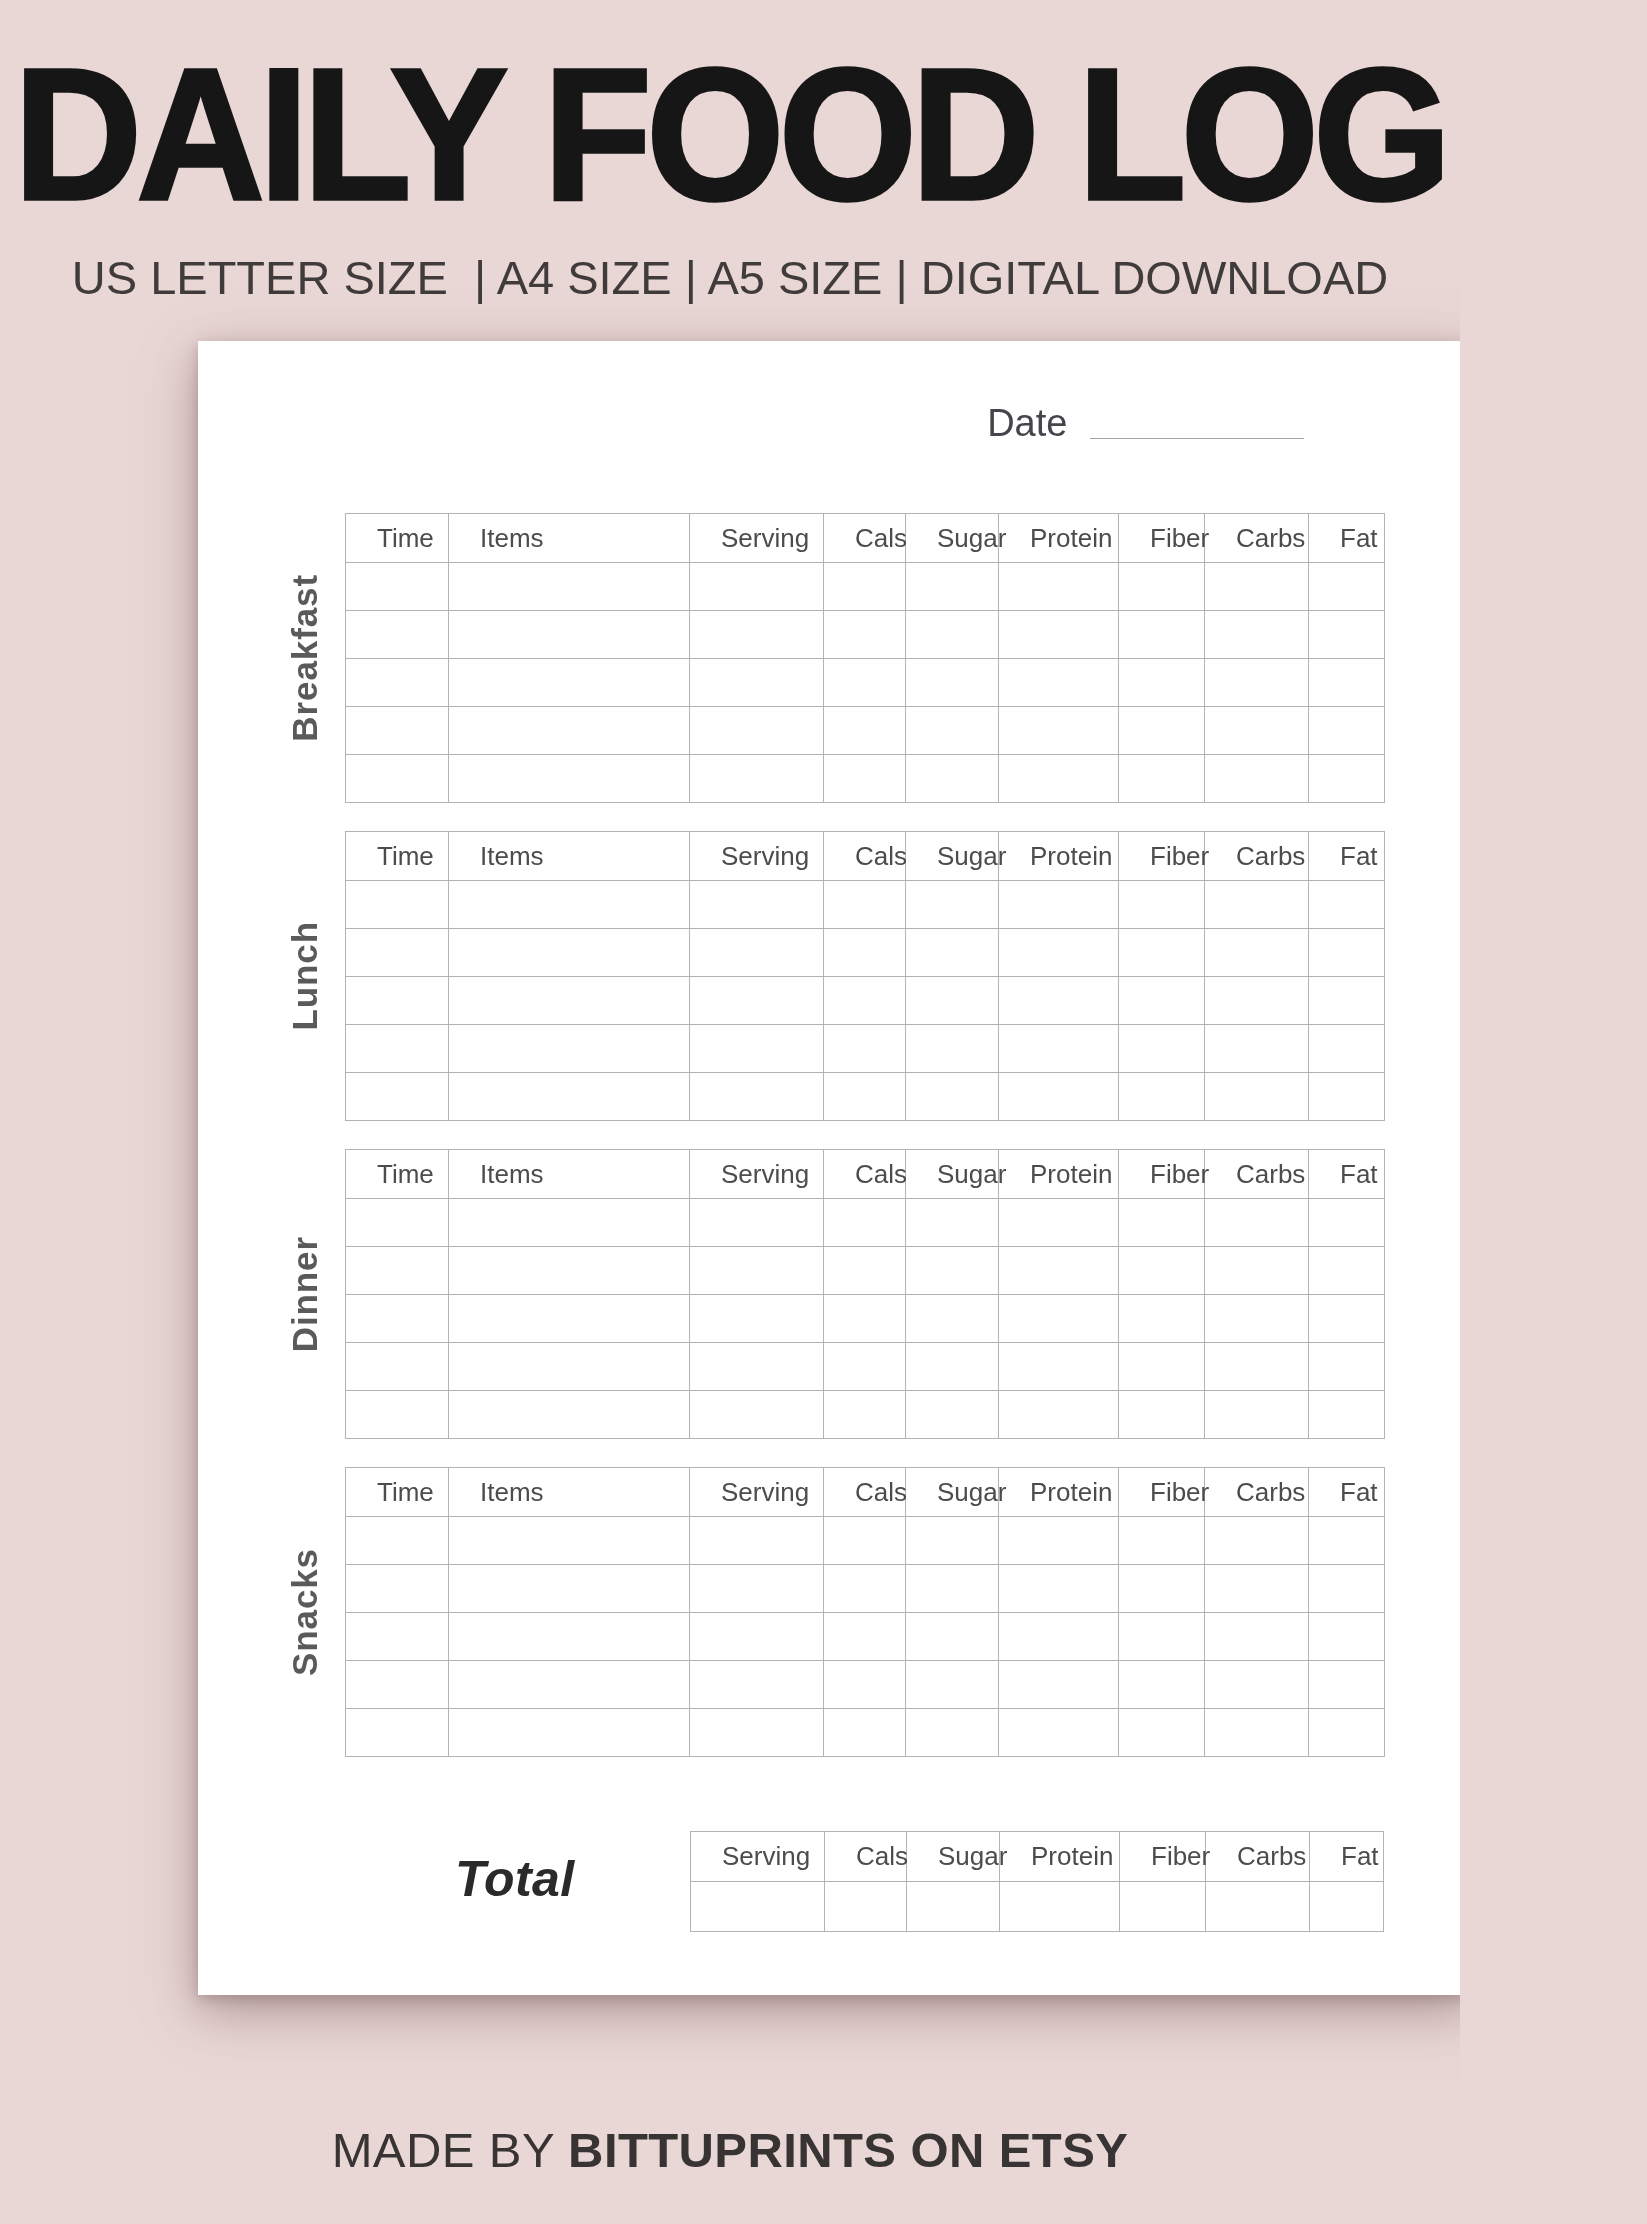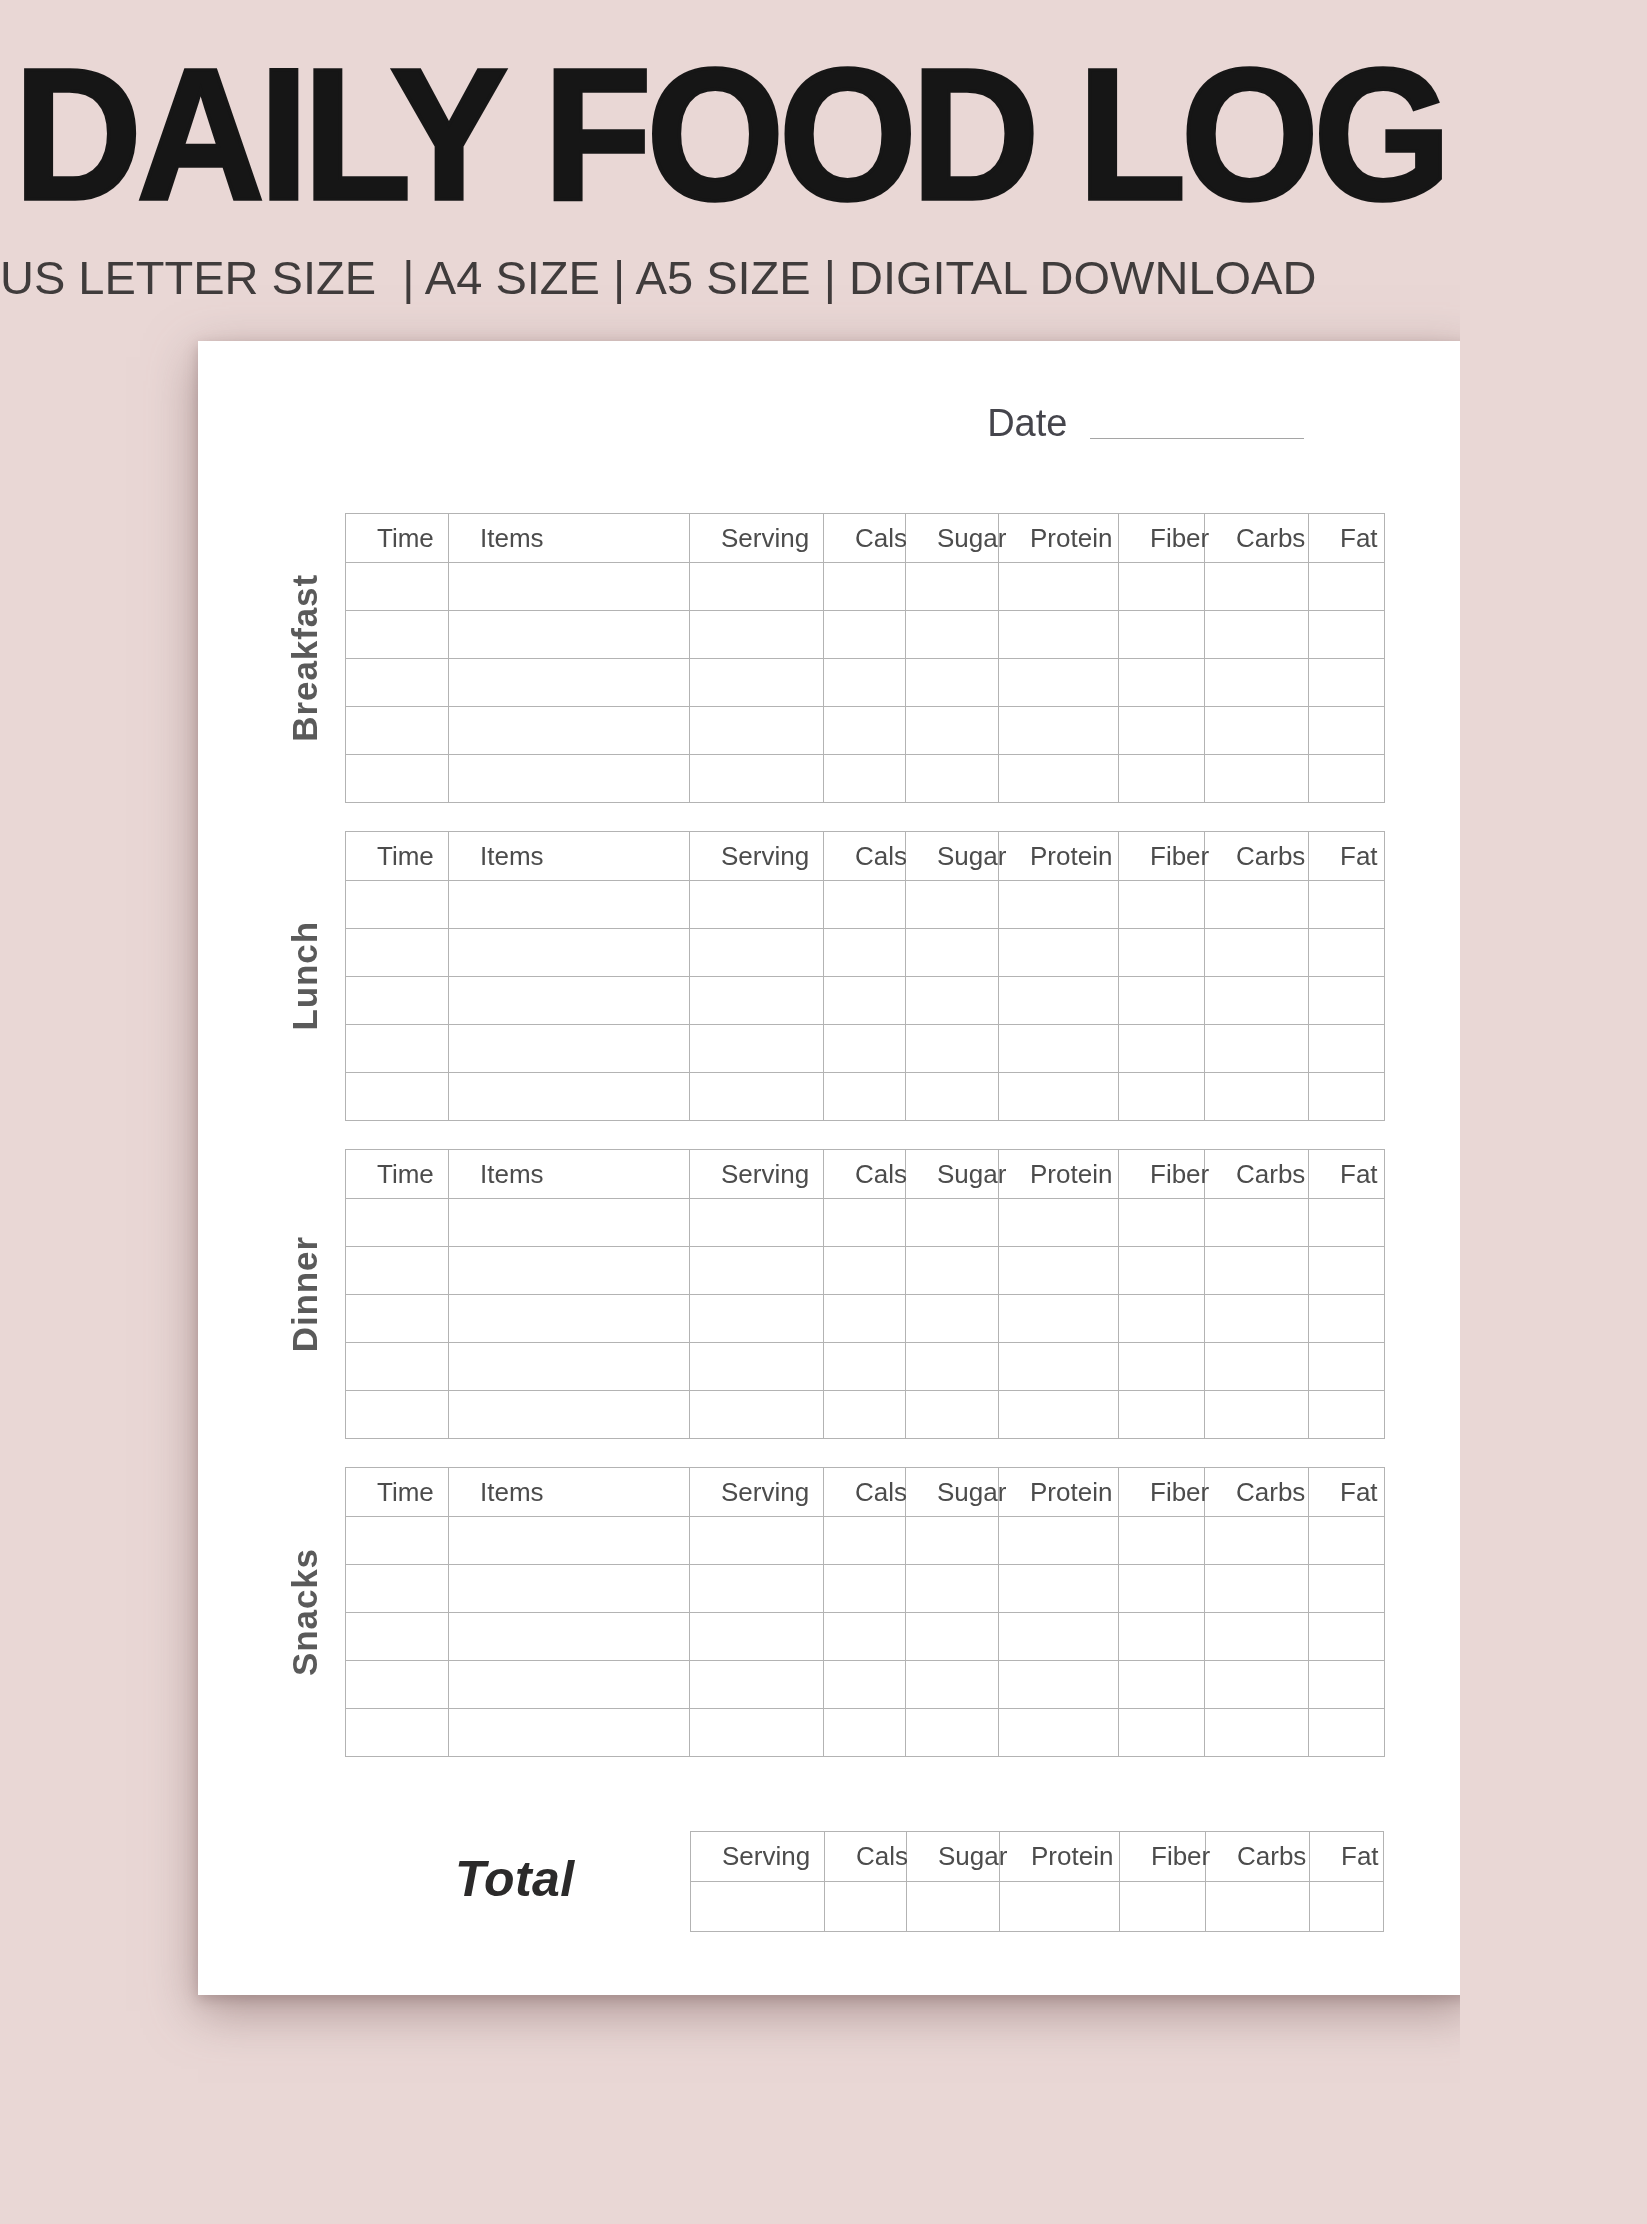--- a/index.html
+++ b/index.html
@@ -11,21 +11,21 @@
   .canvas{position:relative;width:1460px;height:2225px;background:var(--bg);overflow:hidden;}
 
   
   .title{
     position:absolute;top:26px;left:0;width:100%;text-align:center;
     font-size:177px;font-weight:bold;letter-spacing:-5.2px;color:var(--ink);
     -webkit-text-stroke:3.5px var(--ink);
     transform:scaleY(1.06);transform-origin:top center;white-space:nowrap;
   }
   .subtitle{
-    position:absolute;top:250px;left:0;width:100%;
+    position:absolute;top:250px;left:0;width:100%;text-align:center;
     font-size:47px;color:var(--sub);letter-spacing:0px;white-space:pre;
   }
 
   
   .page{
     position:absolute;left:198px;top:341px;width:1276px;height:1654px;
     background:var(--page);
     box-shadow:0 15.6px 48px rgba(122,95,95,.55), 0 3.5px 12px rgba(122,95,95,.35);
   }
   .date-row{position:absolute;top:63px;left:0;right:170px;display:flex;justify-content:flex-end;align-items:flex-end;gap:22.6px;}
@@ -506,15 +506,18 @@
     <div class="pencil-lead"></div>
     <div class="pencil-wood"></div>
     <div class="pencil-body"></div>
     <div class="pencil-scallop sc1"></div>
     <div class="pencil-scallop sc2"></div>
     <div class="pencil-scallop sc3"></div>
     <div class="pencil-ferrule"></div>
     <div class="pencil-eraser"></div>
   </div>
 
+  <div class="footer">
+    <span>MADE BY </span><span class="brand">BITTUPRINTS ON ETSY</span>
+  </div>
 
 </div>
 
 
 </body></html>

